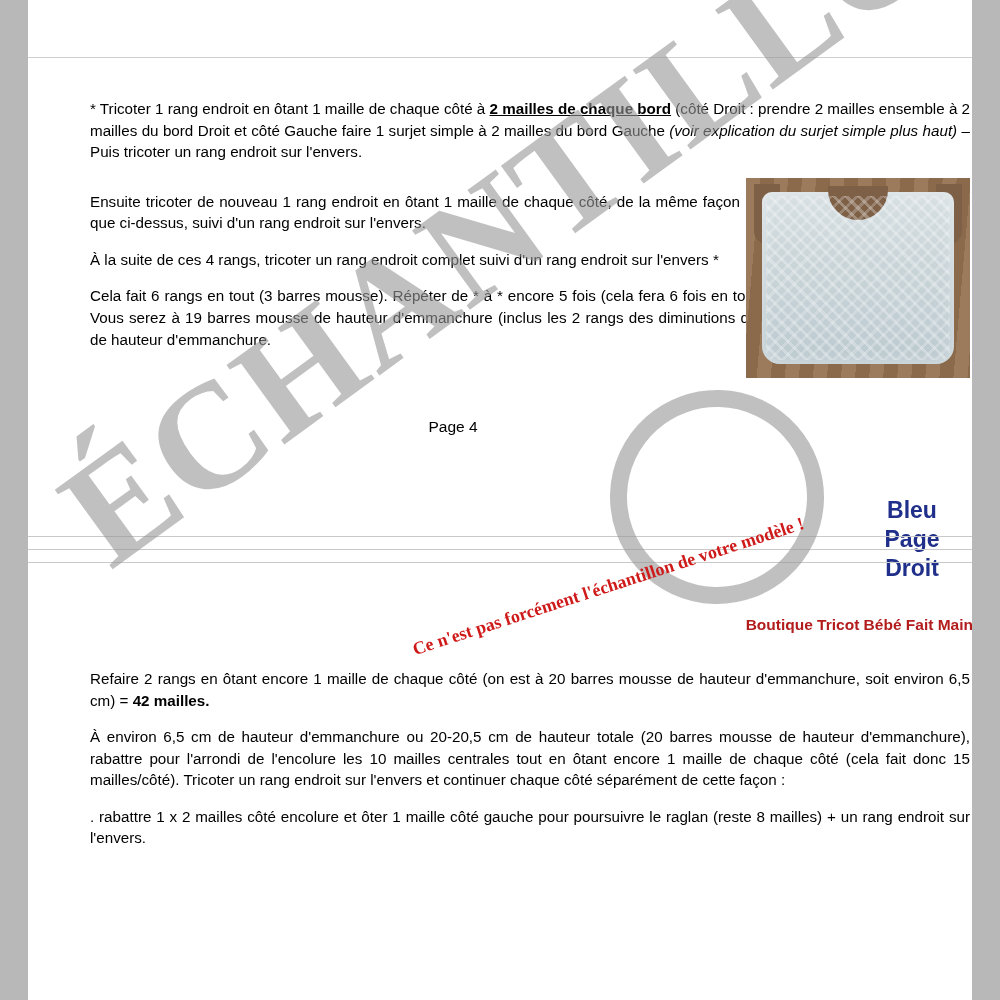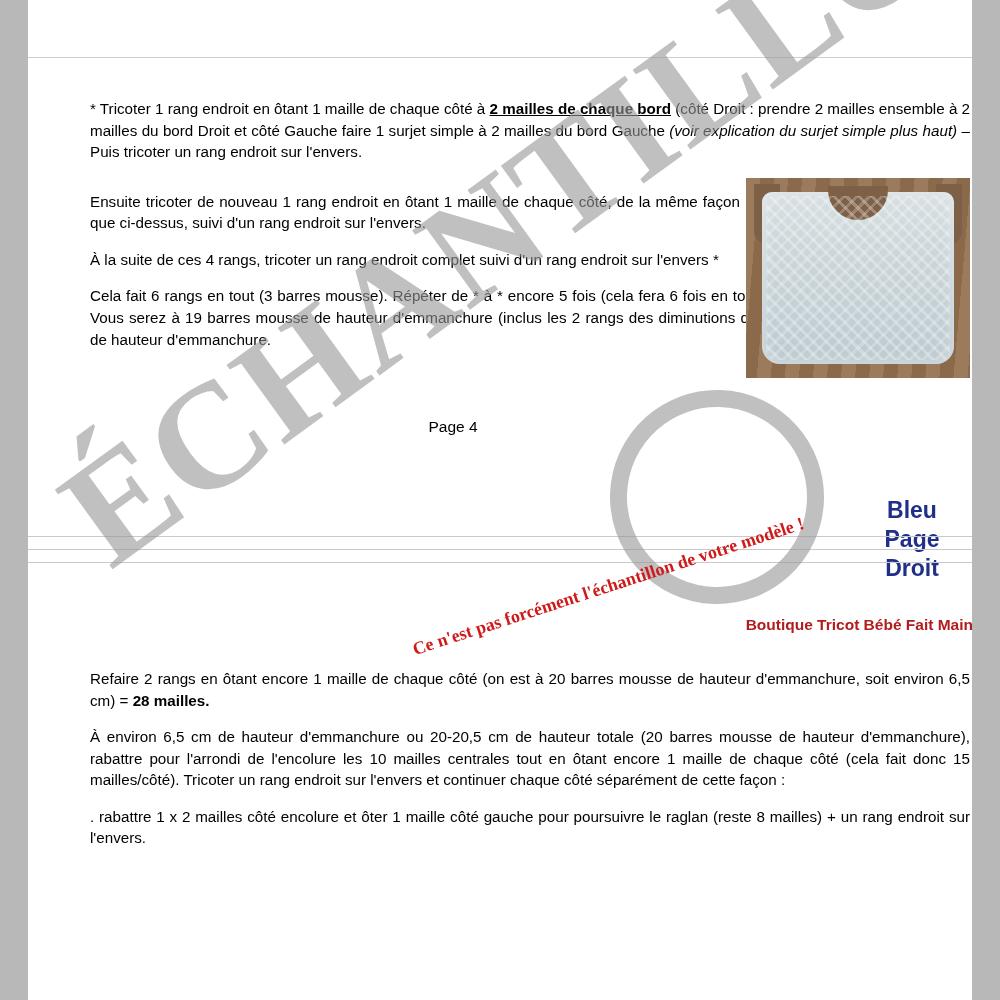--- a/index.html
+++ b/index.html
@@ -306,21 +306,21 @@
       </div>
       <div class="boutique">Boutique Tricot Bébé Fait Main</div>
     </div>
 
     <div class="sep a" style="left:0;width:944px;"></div>
     <div class="sep b" style="left:0;width:944px;"></div>
     <div class="sep c" style="left:0;width:944px;"></div>
 
     <div class="doc-text" style="top:668px;">
       <p>
-        <span>Refaire 2 rangs en ôtant encore 1 maille de chaque côté (on est à 20 barres mousse de hauteur d'emmanchure, soit environ 6,5 cm) = </span><span class="b">28 mailles.</span>
+        <span>Refaire 2 rangs en ôtant encore 1 maille de chaque côté (on est à 20 barres mousse de hauteur d'emmanchure, soit environ 6,5 cm) = </span><span class="b">42 mailles.</span>
       </p>
       <p>
         <span>À environ 6,5 cm de hauteur d'emmanchure ou 20-20,5 cm de hauteur totale (20 barres mousse de hauteur d'emmanchure), rabattre pour l'arrondi de l'encolure les 10 mailles centrales tout en ôtant encore 1 maille de chaque côté (cela fait donc 15 mailles/côté). Tricoter un rang endroit sur l'envers et continuer chaque côté séparément de cette façon :</span>
       </p>
       <p>
         <span>. rabattre 1 x 2 mailles côté encolure et ôter 1 maille côté gauche pour poursuivre le raglan (reste 8 mailles) + un rang endroit sur l'envers.</span>
       </p>
     </div>
   </div>
 

